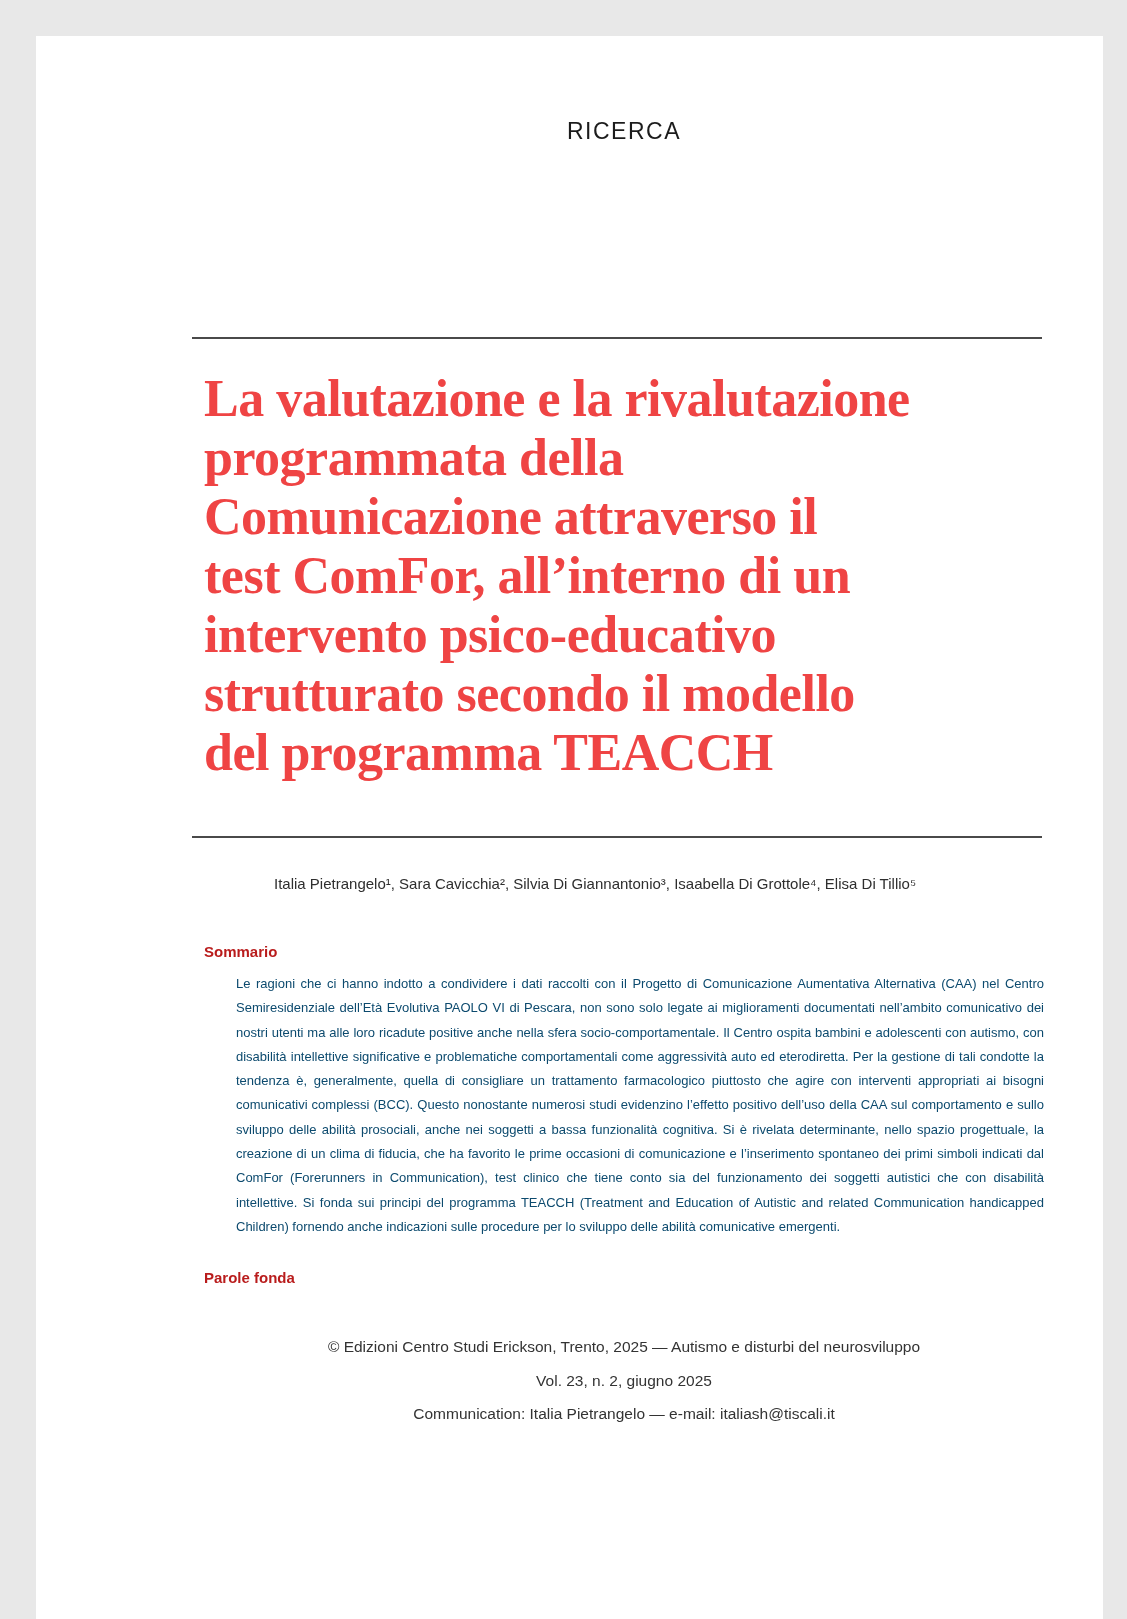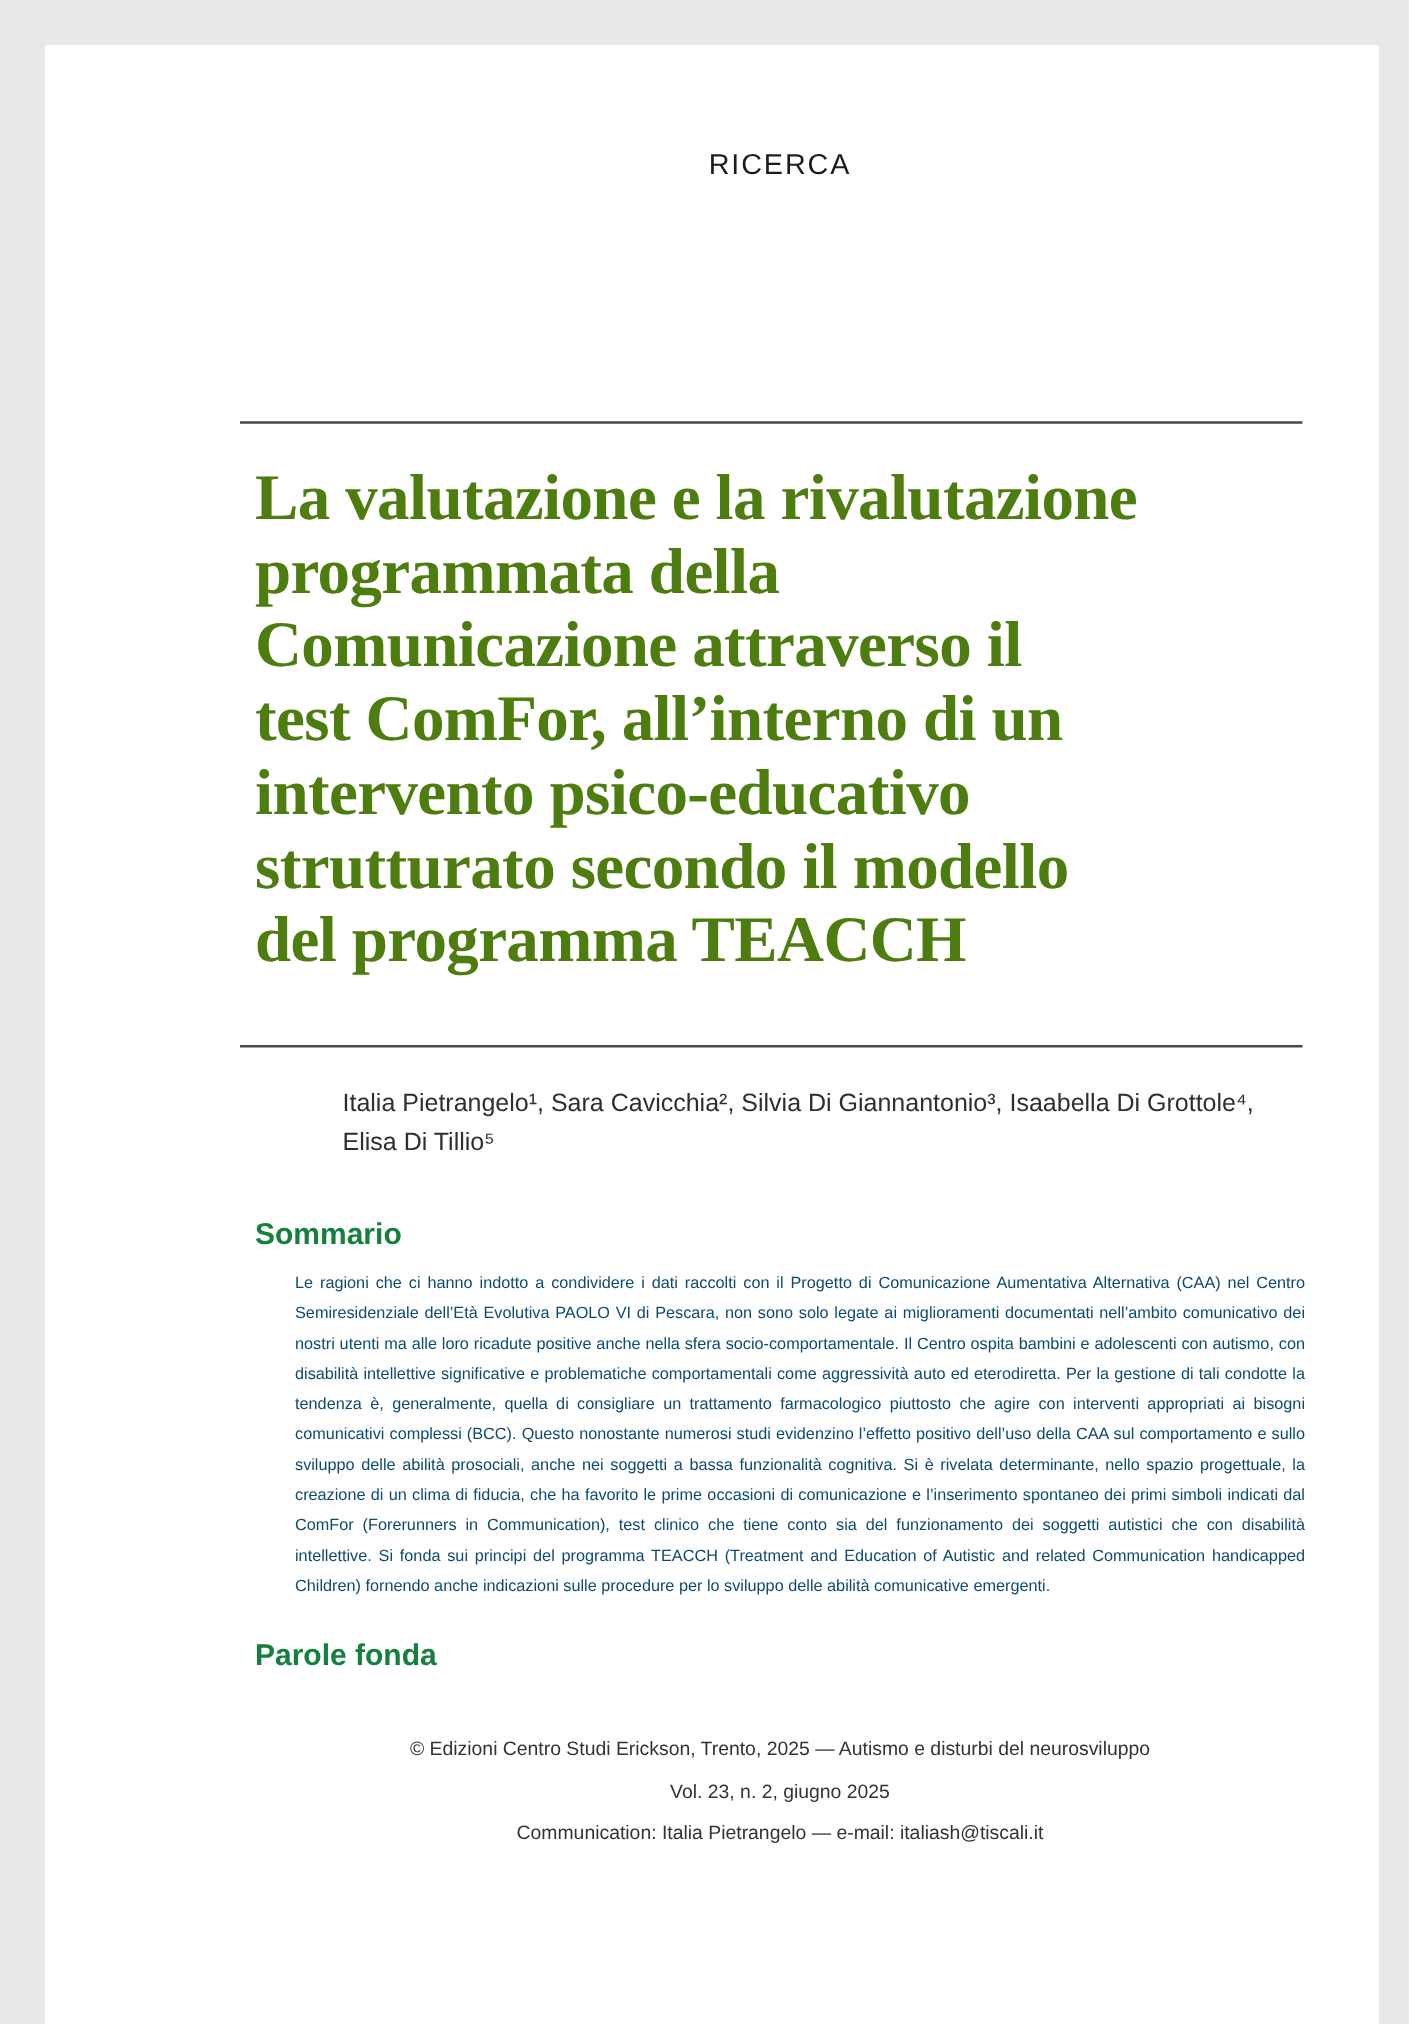--- a/index.html
+++ b/index.html
@@ -33,35 +33,35 @@
   }
   .rule-top { margin-top: 192px; }
   .rule-bottom { margin-top: 54px; }
   .title {
     margin-top: 30px;
     font-family: "Liberation Serif", "DejaVu Serif", serif;
     font-weight: 700;
     font-size: 52px;
     line-height: 59px;
     letter-spacing: -0.5px;
-    color: #4d7c0f;
+    color: #ef4444;
     white-space: pre-line;
   }
   .authors {
     margin-top: 30px;
     padding-left: 70px;
-    font-size: 20px;
+    font-size: 15px;
     line-height: 31px;
     color: #2e2e2e;
   }
   .section-heading {
     margin-top: 44px;
-    font-size: 24px;
+    font-size: 15px;
     font-weight: 700;
-    color: #15803d;
+    color: #b91c1c;
   }
   .abstract {
     margin-top: 8px;
     padding-left: 32px;
     font-size: 13px;
     line-height: 24.3px;
     text-align: justify;
     color: #0c4a6e;
   }
   .keywords-heading { margin-top: 30px; }

